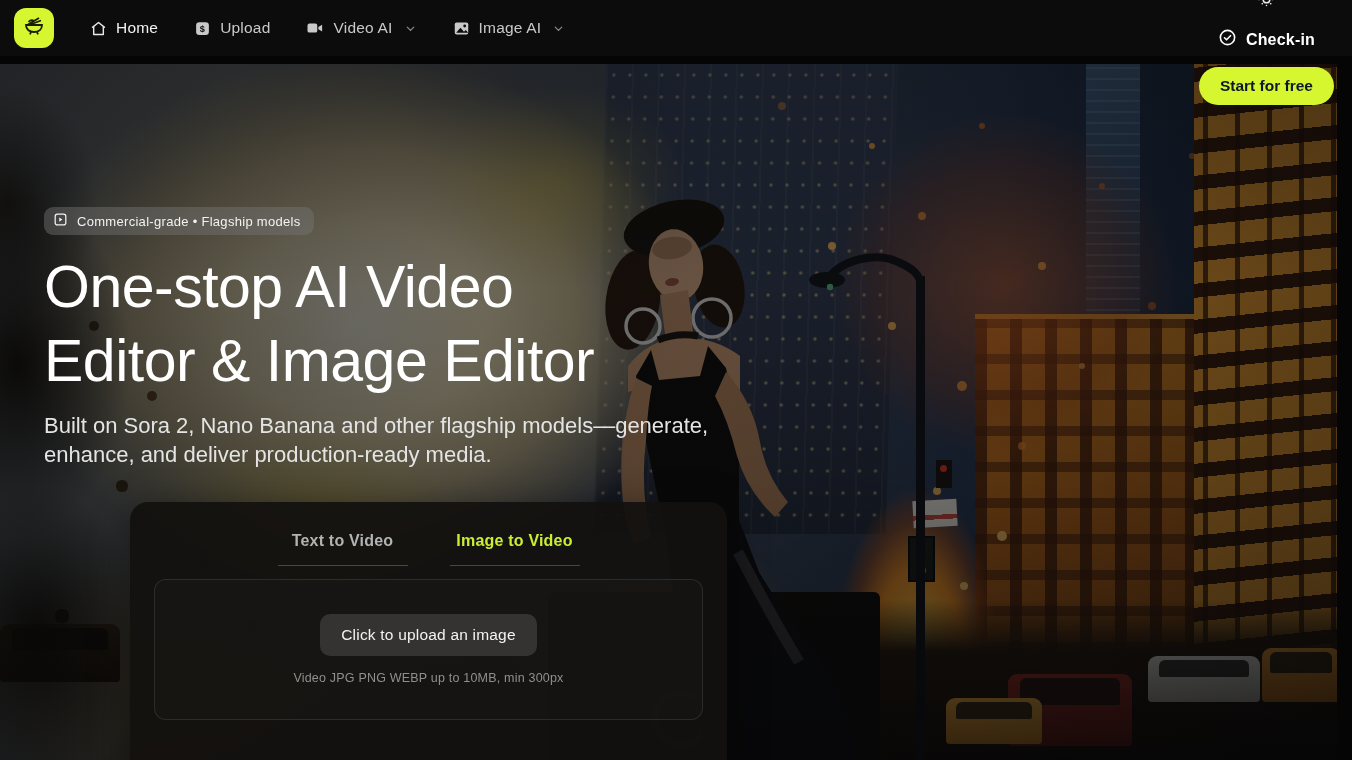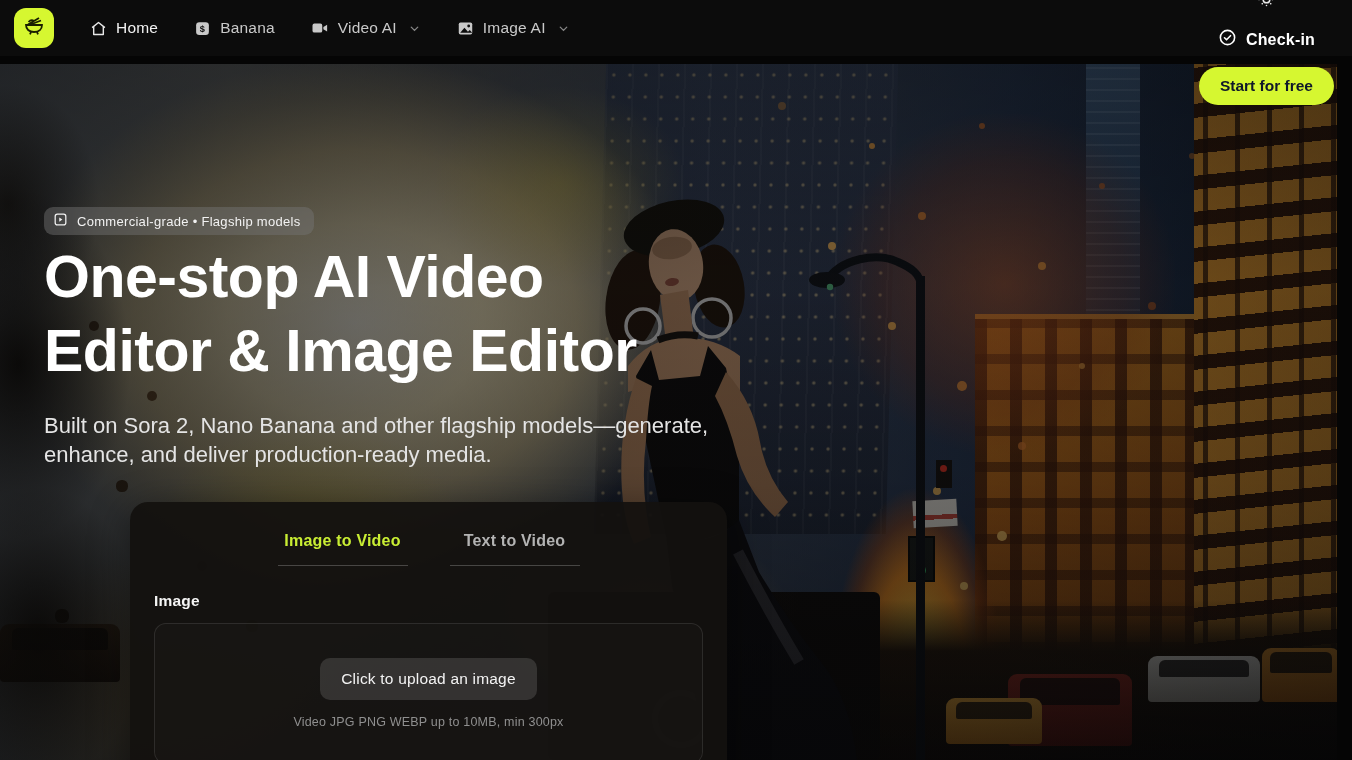--- a/index.html
+++ b/index.html
@@ -107,22 +107,22 @@
   .shade { inset:0; z-index:20; background:
       linear-gradient(92deg, rgba(8,8,8,.66) 0%, rgba(8,8,8,.52) 28%, rgba(9,9,11,.42) 52%,
         rgba(8,9,12,.44) 74%, rgba(4,6,9,.56) 100%),
       linear-gradient(180deg, rgba(0,0,0,.3) 0%, rgba(0,0,0,.12) 32%, rgba(0,0,0,.2) 60%, rgba(0,0,0,.5) 100%); }
 
   
   .content { position:absolute; inset:0; z-index:30; }
   .badge { position:absolute; left:44px; top:143px; display:inline-flex; align-items:center; gap:9px;
     background:rgba(118,118,118,.45); border-radius:9px; padding:5px 13px 5px 9px; color:#f2f2f2;
     font-size:13px; letter-spacing:.3px; backdrop-filter:blur(2px); }
-  .hero-title { position:absolute; left:44px; top:176px; color:#ffffff; font-size:59px;
-    line-height:74px; font-weight:700; letter-spacing:-.5px; }
+  .hero-title { position:absolute; left:44px; top:186px; color:#ffffff; font-size:59px;
+    line-height:74px; font-weight:400; letter-spacing:-.5px; }
   .hero-sub { position:absolute; left:44px; top:348px; width:690px; color:#e4e4e4;
     font-size:22px; line-height:28.5px; font-weight:400; }
 
   
   .card { position:absolute; left:130px; top:438px; width:597px; height:420px; z-index:31;
     background:rgba(19,17,15,.94); border-radius:18px; padding:24px 24px 0 24px;
     box-shadow:0 10px 40px rgba(0,0,0,.45); }
   .tabs { display:flex; justify-content:center; gap:42px; padding-top:6px; }
   .tab { width:130px; text-align:center; font-size:16px; font-weight:700; color:#b3b3b3;
     padding-bottom:15px; border-bottom:1px solid rgba(255,255,255,.22); cursor:pointer;
@@ -163,21 +163,21 @@
         </span>
         <span>Home</span>
       </div>
       <div class="nav-item">
         <span>
           <svg width="17" height="17" viewBox="0 0 24 24">
               <rect x="3" y="3" width="18" height="18" rx="4.5" fill="#c9c9c9"></rect>
               <text x="12" y="16.5" font-size="13" font-family="Liberation Sans, sans-serif" font-weight="bold" fill="#0c0c0c" text-anchor="middle">$</text>
             </svg>
         </span>
-        <span>Banana</span>
+        <span>Upload</span>
       </div>
       <div class="nav-item">
         <span>
           <svg width="18" height="18" viewBox="0 0 24 24" fill="#c9c9c9">
               <rect x="2" y="6" width="13" height="12" rx="2.5"></rect>
               <path d="m16.5 10.5 5-3v9l-5-3z"></path>
             </svg>
         </span>
         <span>Video AI</span>
         <span class="chev">
@@ -302,23 +302,22 @@
       <span>Commercial-grade • Flagship models</span>
     </div>
     <h1 class="hero-title">
       <span>One-stop AI Video</span><br>
       <span>Editor &amp; Image Editor</span>
     </h1>
     <p class="hero-sub">Built on Sora 2, Nano Banana and other flagship models—generate, enhance, and deliver production-ready media.</p>
 
     <div class="card">
       <div class="tabs">
+        <div class="tab">Text to Video</div>
         <div class="tab active">Image to Video</div>
-        <div class="tab">Text to Video</div>
-      </div>
-      <div class="field-label">Image</div>
+      </div>
       <div class="upload-box">
         <button class="upload-btn">Click to upload an image</button>
         <div class="upload-hint">Video JPG PNG WEBP up to 10MB, min 300px</div>
       </div>
     </div>
   </div>
 </section>
 
 </body></html>

